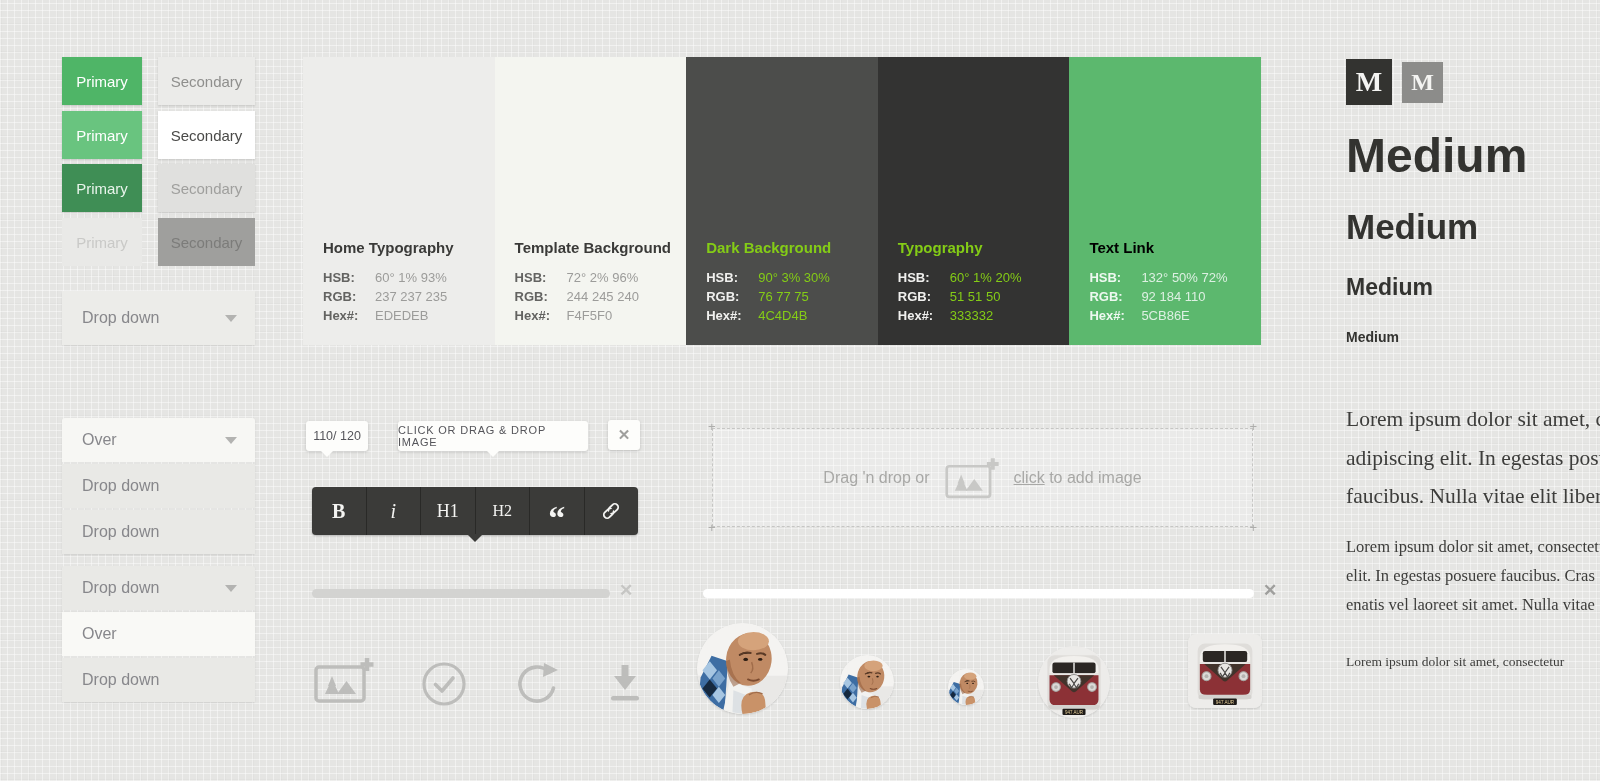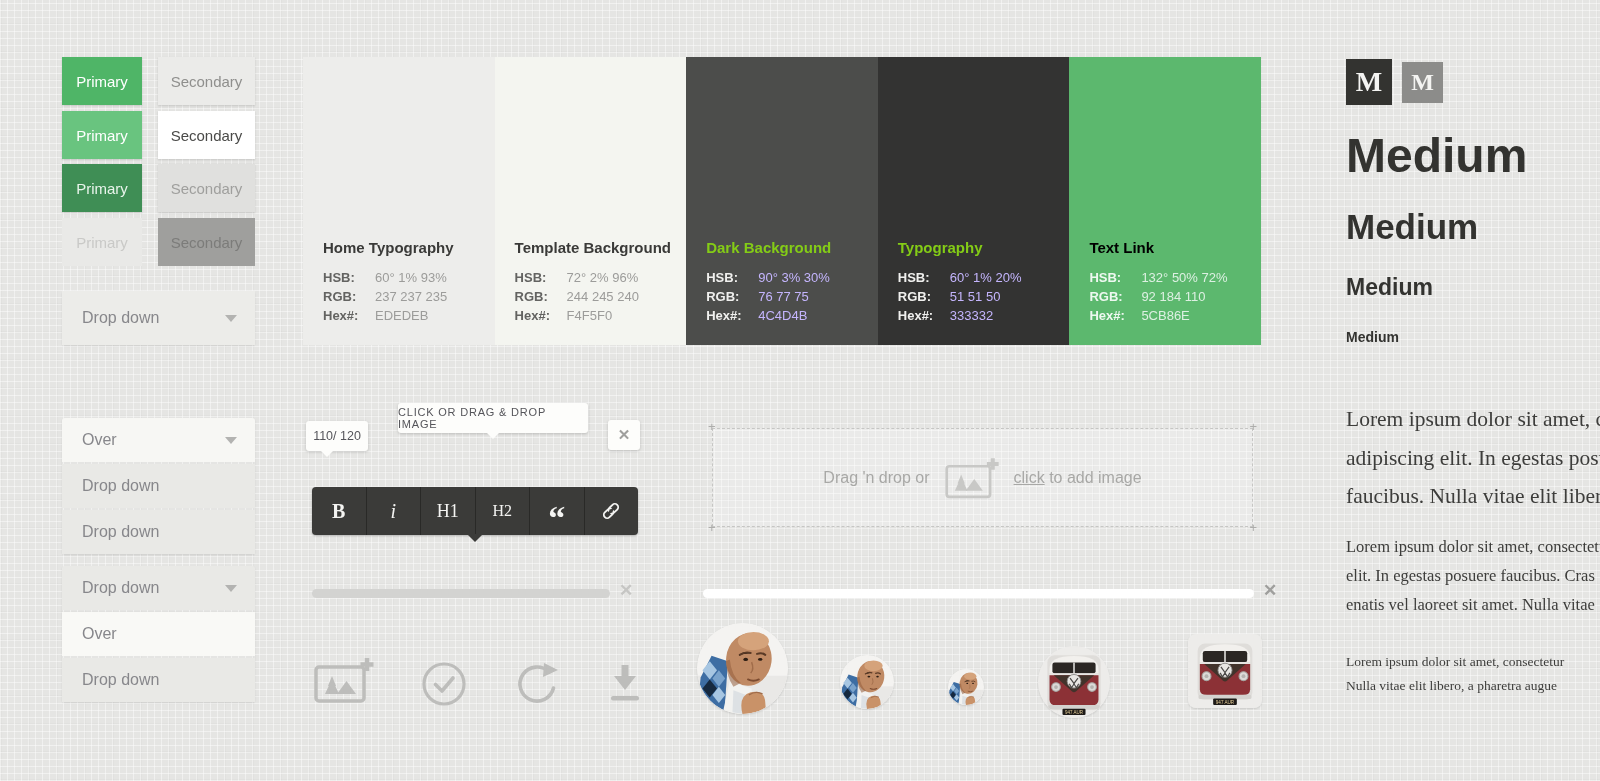--- a/index.html
+++ b/index.html
@@ -33,21 +33,21 @@
   .dd-item{background:#e9e9e6;margin-top:2px}
   .dd-item-hl{background:#f9f9f6}
   .chev{position:absolute;right:18px;top:50%;margin-top:-3px;width:0;height:0;border-left:6px solid transparent;border-right:6px solid transparent;border-top:7px solid #b3b3b1}
   
   #swatches{position:absolute;left:303px;top:57px;width:958px;height:288px;display:flex}
   .swatch{flex:1;padding:182px 0 0 20px;box-sizing:border-box}
   .sw-title{font-weight:bold;font-size:15px;margin-bottom:12px}
   .sw-row{font-size:13px;line-height:19px;display:flex}
   .sw-label{font-weight:bold;width:52px}
   .th-light .sw-title{color:#3a3a38}.th-light .sw-label{color:#636361}.th-light .sw-val{color:#9c9c9a}
-  .th-dark .sw-title{color:#84cc16}.th-dark .sw-label{color:#f0f0ee}.th-dark .sw-val{color:#c4b5fd}
+  .th-dark .sw-title{color:#84cc16}.th-dark .sw-label{color:#f0f0ee}.th-dark .sw-val{color:#84cc16}
   .th-green .sw-title{color:#000000}.th-green .sw-label{color:#eef8f0}.th-green .sw-val{color:#ddf0e2}
   
   .tip{position:absolute;height:30px;background:#fdfdfb;border-radius:3px;box-shadow:0 1px 3px rgba(0,0,0,.18);
        display:flex;align-items:center;justify-content:center;font-weight:normal;color:#55555a}
   .tip:after{content:"";position:absolute;bottom:-6px;width:0;height:0;border-left:7px solid transparent;border-right:7px solid transparent;border-top:7px solid #fdfdfb}
   .tip-left:after{left:14px}
   .tip-center:after{left:50%;margin-left:-7px}
   .xbtn{position:absolute;width:32px;height:30px;background:#fdfdfb;border-radius:3px;box-shadow:0 1px 3px rgba(0,0,0,.18);
         display:flex;align-items:center;justify-content:center;color:#9f9f9d;font-size:15px;font-weight:bold;cursor:pointer}
   
@@ -186,21 +186,21 @@
           <span class="sw-val">92  184  110</span>
         </div>
       <div class="sw-row">
           <span class="sw-label">Hex#:</span>
           <span class="sw-val">5CB86E</span>
         </div>
     </div>
   </div>
 
   <div class="tip tip-left" style="left:306px;top:421px;width:62px;font-size:12.5px">110/ 120</div>
-  <div class="tip tip-center" style="left:398px;top:403px;width:190px;font-size:11px;letter-spacing:.8px">CLICK OR DRAG &amp; DROP IMAGE</div>
+  <div class="tip tip-center" style="left:398px;top:421px;width:190px;font-size:11px;letter-spacing:.8px">CLICK OR DRAG &amp; DROP IMAGE</div>
   <div class="xbtn" style="left:608px;top:420px">✕</div>
 
   <div id="toolbar">
     <div class="tb-cell tb-serif" style="font-size:20px;font-weight:bold">B</div>
     <div class="tb-cell tb-serif" style="font-size:20px;font-style:italic">i</div>
     <div class="tb-cell tb-serif" style="font-size:18px">H1</div>
     <div class="tb-cell tb-serif" style="font-size:16px">H2</div>
     <div class="tb-cell tb-serif" style="font-size:34px;font-weight:bold;padding-top:14px">“</div>
     <div class="tb-cell">
       <svg width="20" height="20" viewBox="0 0 24 24">
@@ -364,16 +364,15 @@
     <div class="ln">adipiscing elit. In egestas posuere</div>
     <div class="ln">faucibus. Nulla vitae elit libero</div>
   </div>
   <div class="para" style="left:1346px;top:532px;font-size:16.5px;line-height:29px">
     <div class="ln">Lorem ipsum dolor sit amet, consectetur</div>
     <div class="ln">elit. In egestas posuere faucibus. Cras</div>
     <div class="ln">enatis vel laoreet sit amet. Nulla vitae</div>
   </div>
   <div class="para" style="left:1346px;top:650px;font-size:13.5px;line-height:23.5px">
     <div class="ln">Lorem ipsum dolor sit amet, consectetur</div>
-    <div class="ln">Nulla vitae elit libero, a pharetra augue</div>
   </div>
 
 </div>
 
 </body></html>

